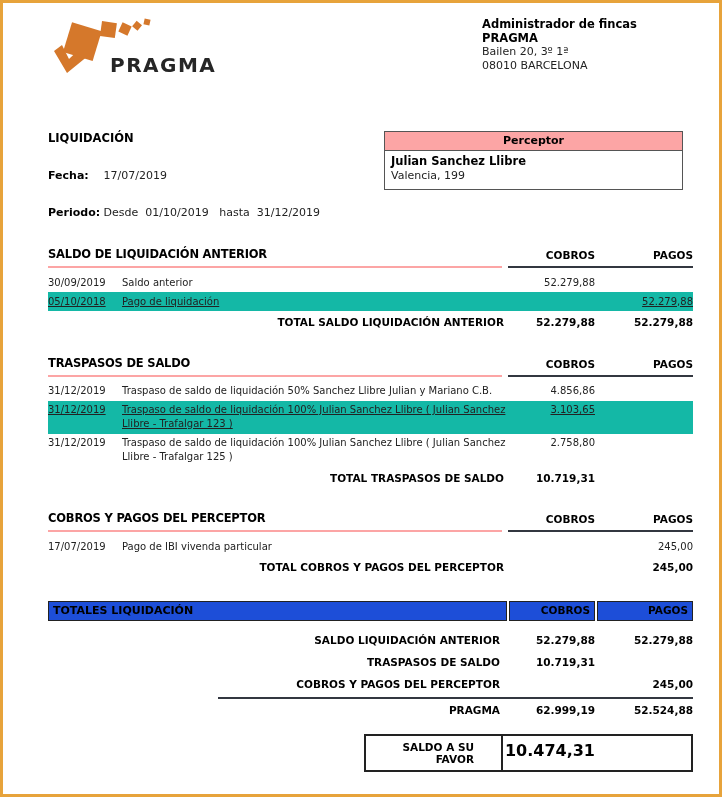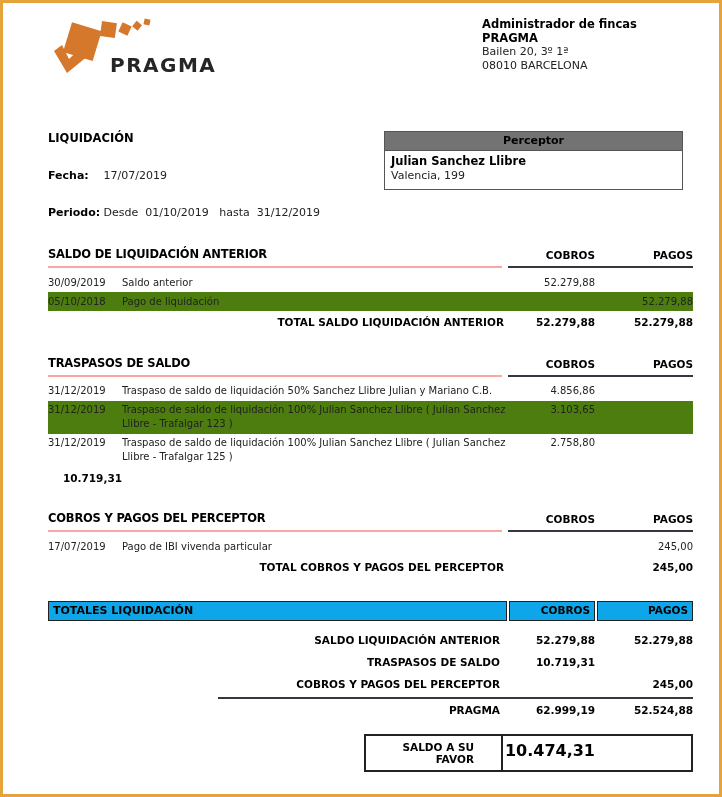--- a/index.html
+++ b/index.html
@@ -18,44 +18,44 @@
   .admin-block { position:absolute; left:434px; top:0; line-height:14px; font-size:11px; }
   .admin-block .b { font-size:11.5px; }
 
   
   .info-row { display:flex; justify-content:space-between; margin-top:18px; min-height:84px; }
   .liq-title { font-weight:bold; color:#000; font-size:11.5px; }
   .liq-line { margin-top:24px; font-size:11px; }
   .liq-label { display:inline-block; min-width:52px; font-weight:bold; color:#000; }
   .pre { white-space:pre-wrap; }
   .perceptor-box { width:297px; border:1px solid #555; margin-right:10px; align-self:flex-start; }
-  .perceptor-header { background:#737373; border-bottom:1px solid #555; text-align:center;
+  .perceptor-header { background:#fca5a5; border-bottom:1px solid #555; text-align:center;
     font-weight:bold; color:#000; font-size:11px; padding:2px 0 3px; }
   .perceptor-body { padding:3px 6px 6px; line-height:14.5px; font-size:11px; }
   .perceptor-body .b { font-size:11.5px; }
 
   
   .section { margin-top:24px; }
   .sec-head { display:grid; grid-template-columns:1fr 185px; }
   .sec-title { font-weight:bold; color:#000; font-size:11.5px; letter-spacing:-0.2px;
     border-bottom:2px solid #fca5a5; padding-bottom:5px; margin-right:6px; }
   .sec-cols { display:grid; grid-template-columns:87px 98px; border-bottom:2px solid #333740;
     padding-bottom:5px; align-items:end; }
   .sec-cols span { text-align:right; font-weight:bold; color:#000; font-size:10.5px; }
   .rows { margin-top:5px; }
   .row { display:grid; grid-template-columns:74px 386px 87px 98px; padding:2.5px 0; line-height:14px; }
   .row .num { text-align:right; }
-  .row.alt { background:#4d7c0f; }
+  .row.alt { background:#14b8a6;text-decoration:underline; }
   .row.total { font-weight:bold; color:#000; font-size:10.5px; padding-top:4px; }
   .row.total .tlabel { grid-column:1 / 3; text-align:right; padding-right:4px; }
 
   
   .totales { margin-top:24px; }
   .tot-bar { display:grid; grid-template-columns:1fr 86px 96px; column-gap:2px; }
-  .tot-bar > div { background:#0ea5e9; border:1px solid #222; font-weight:bold; color:#000;
+  .tot-bar > div { background:#1d4ed8; border:1px solid #222; font-weight:bold; color:#000;
     font-size:11px; padding:2px 4px 3px; box-sizing:border-box; }
   .tot-bar .r { text-align:right; font-size:10.5px; }
   .tot-rows { margin-top:8px; }
   .tot-row { display:grid; grid-template-columns:1fr 87px 98px; padding:4px 0; font-weight:bold;
     color:#000; font-size:10.5px; line-height:14px; }
   .tot-row .lbl { text-align:right; padding-right:8px; }
   .tot-row .num { text-align:right; }
   .tot-sep { border-top:2px solid #333740; margin-left:170px; margin-top:2px; }
   .saldo-box { width:325px; margin:13px 0 0 auto; border:2px solid #222;
     display:grid; grid-template-columns:137px 1fr; }
@@ -170,20 +170,21 @@
           <span class="num">3.103,65</span>
           <span class="num"></span>
         </div>
         <div class="row">
           <span>31/12/2019</span>
           <span>Traspaso de saldo de liquidación 100% Julian Sanchez Llibre ( Julian Sanchez Llibre - Trafalgar 125 )</span>
           <span class="num">2.758,80</span>
           <span class="num"></span>
         </div>
         <div class="row total">
+          <span class="tlabel">TOTAL TRASPASOS DE SALDO</span>
           <span class="num">10.719,31</span>
           <span class="num"></span>
         </div>
       </div>
     </div>
 
     <div class="section">
       <div class="sec-head">
         <div class="sec-title">COBROS Y PAGOS DEL PERCEPTOR</div>
         <div class="sec-cols">

